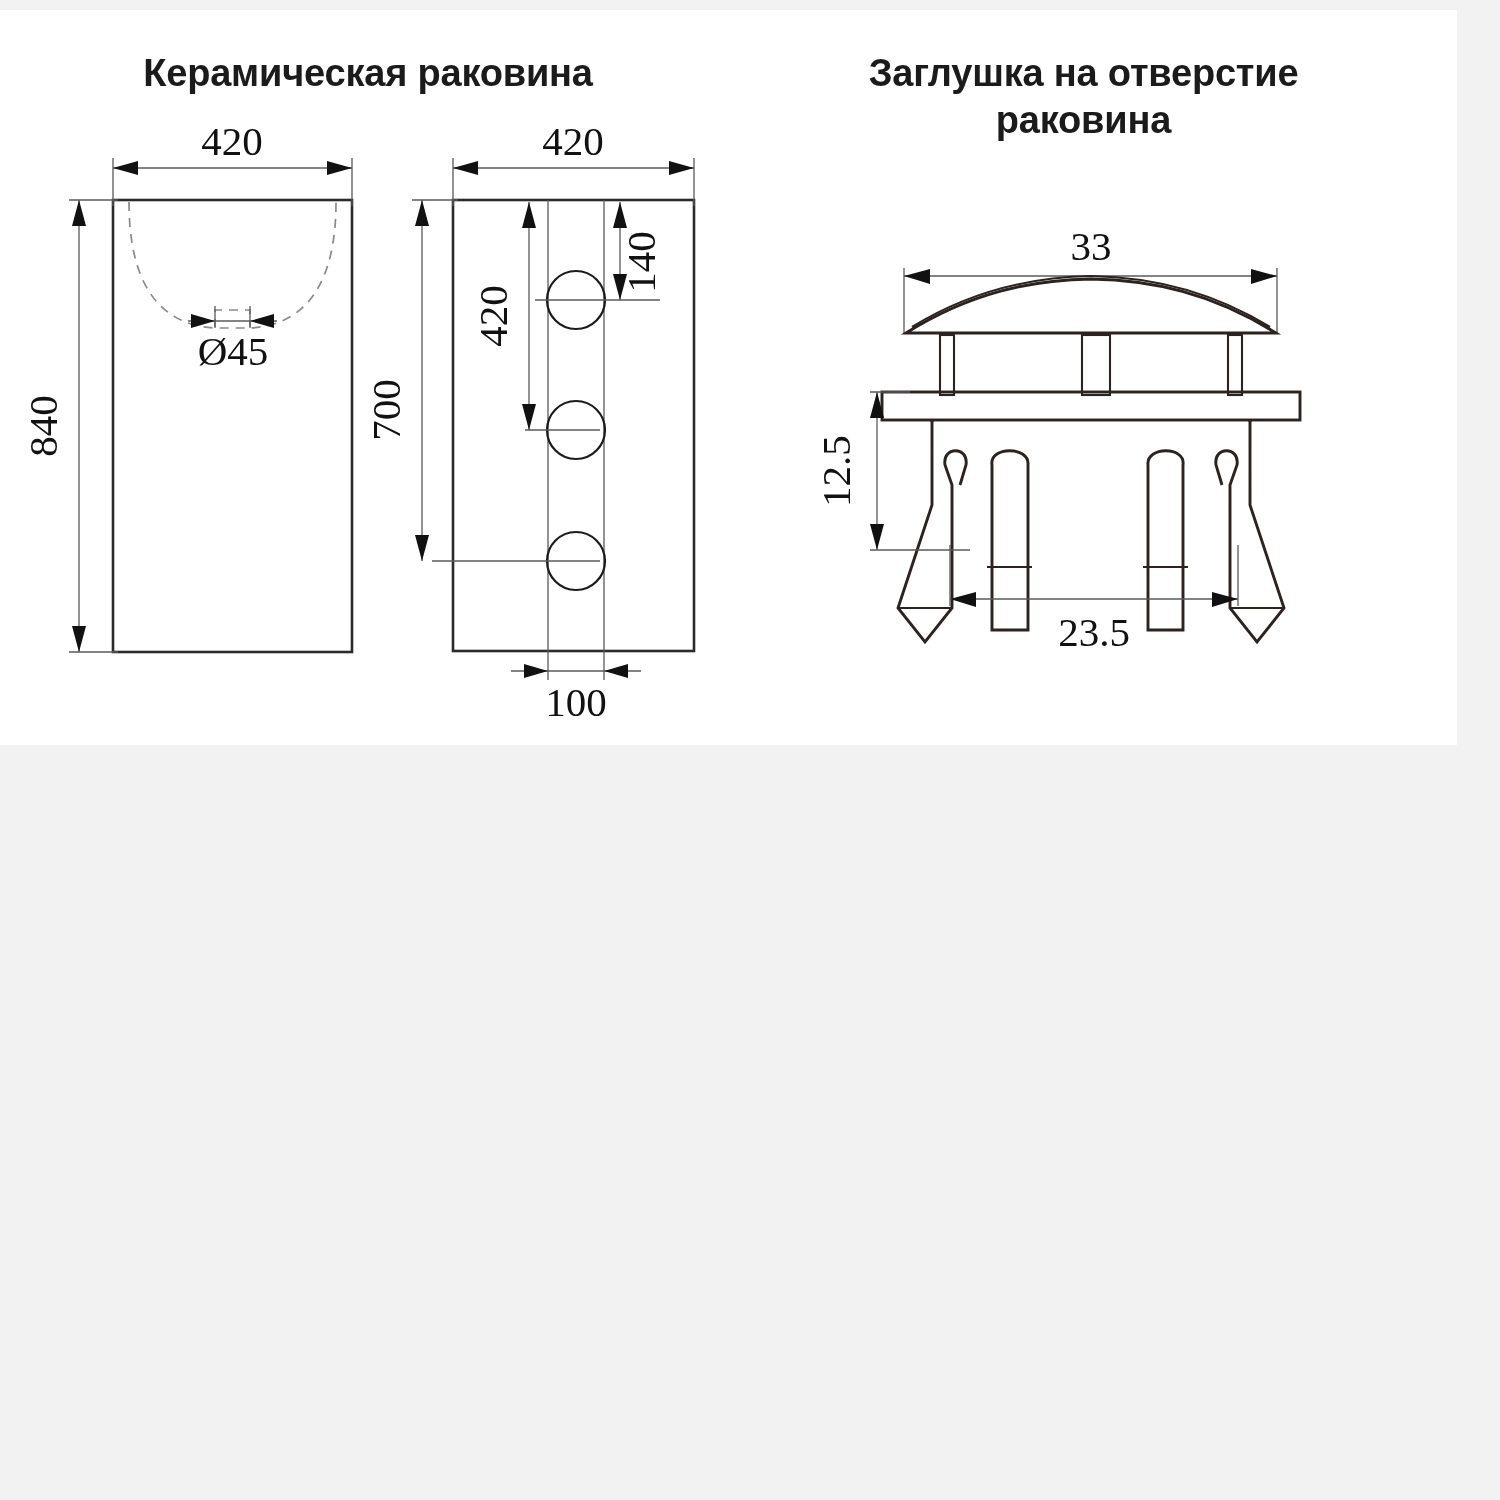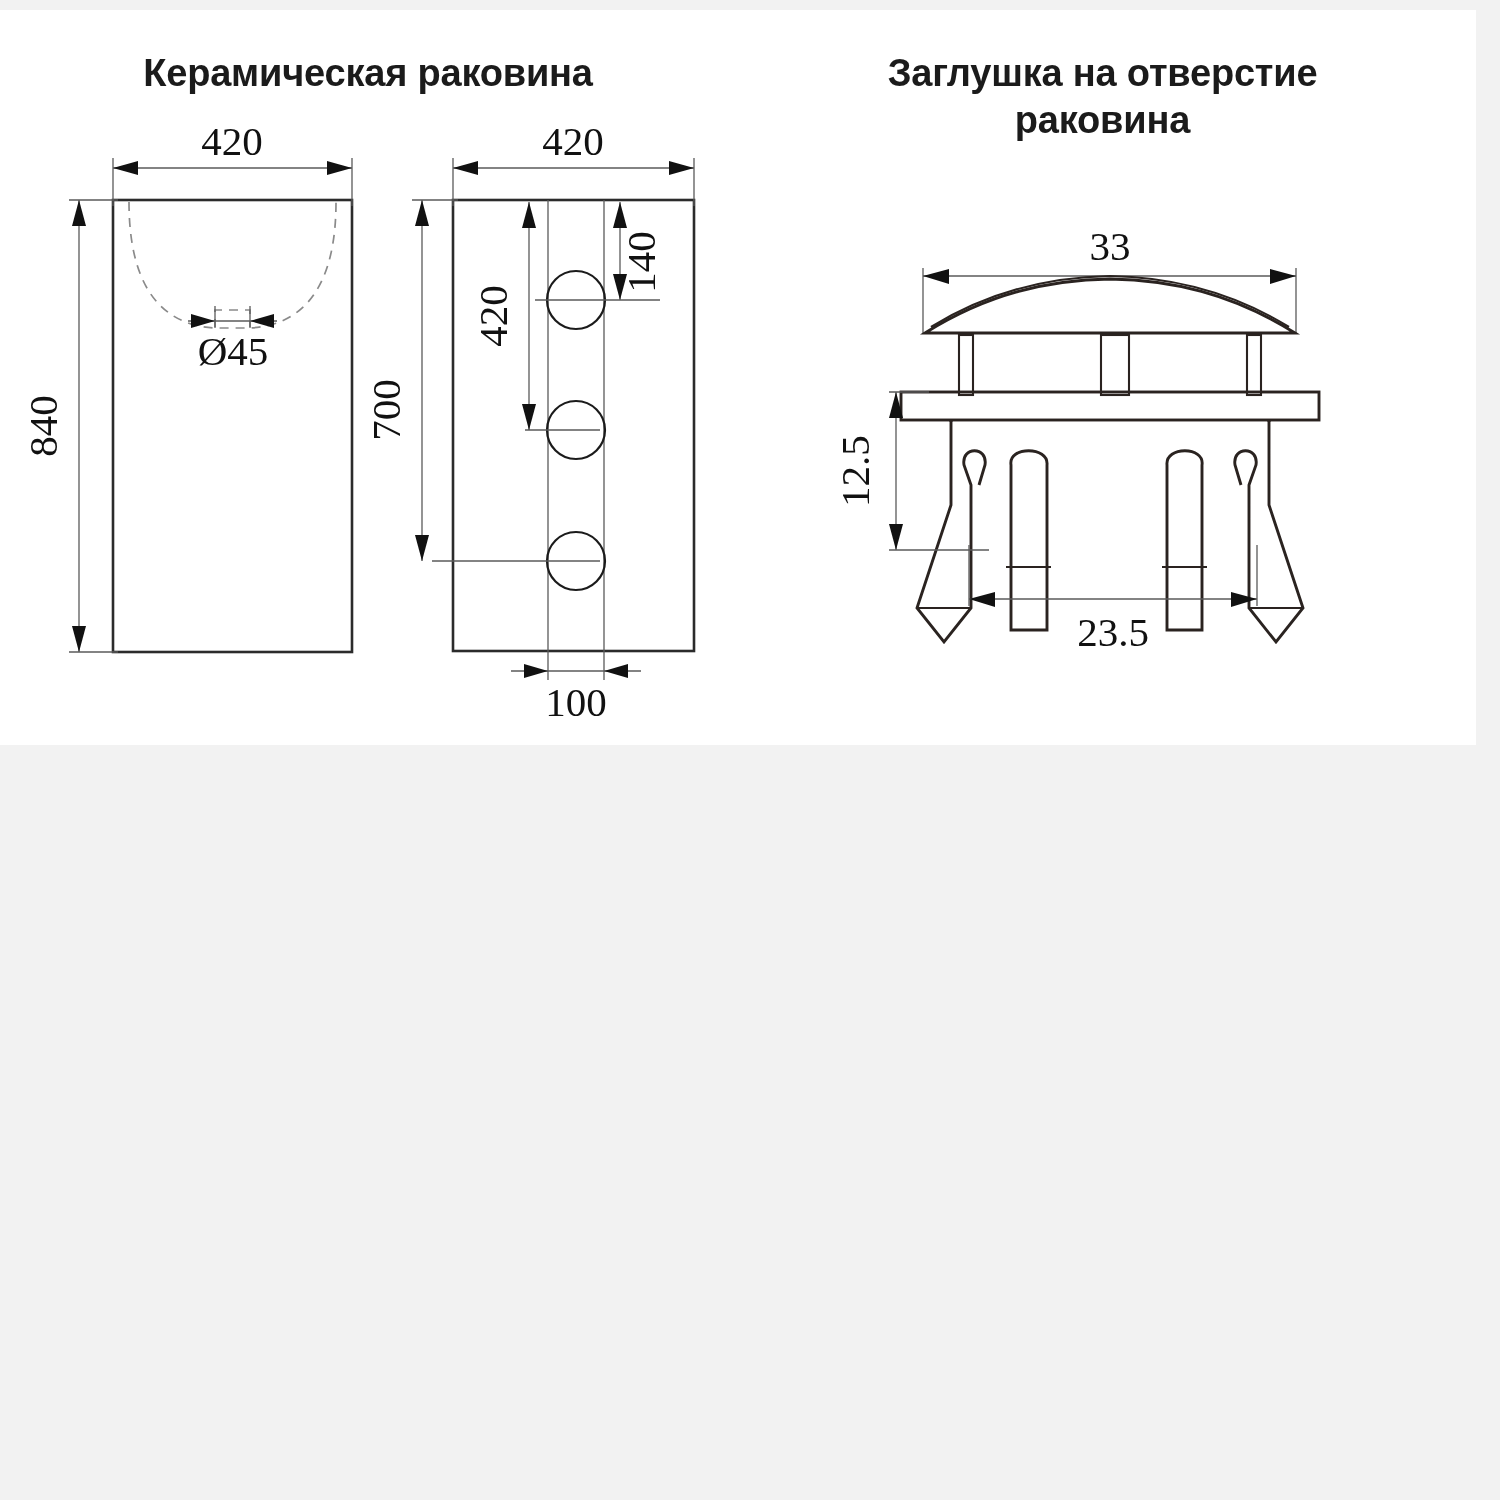--- a/index.html
+++ b/index.html
@@ -18,21 +18,21 @@
     height: 1133px;
     background: #f2f2f2;
   }
   .panel {
     position: absolute;
     background: #ffffff;
     top: 10px;
     height: 735px;
   }
   #panel-left  { left: 0px;   width: 736px; }
-  #panel-right { left: 729px; width: 747px; }
+  #panel-right { left: 710px; width: 747px; }
 
   .panel-title {
     position: absolute;
     left: 0;
     width: 100%;
     text-align: center;
     font-family: "Liberation Sans", sans-serif;
     font-weight: bold;
     font-size: 38px;
     color: #1b1b1b;

